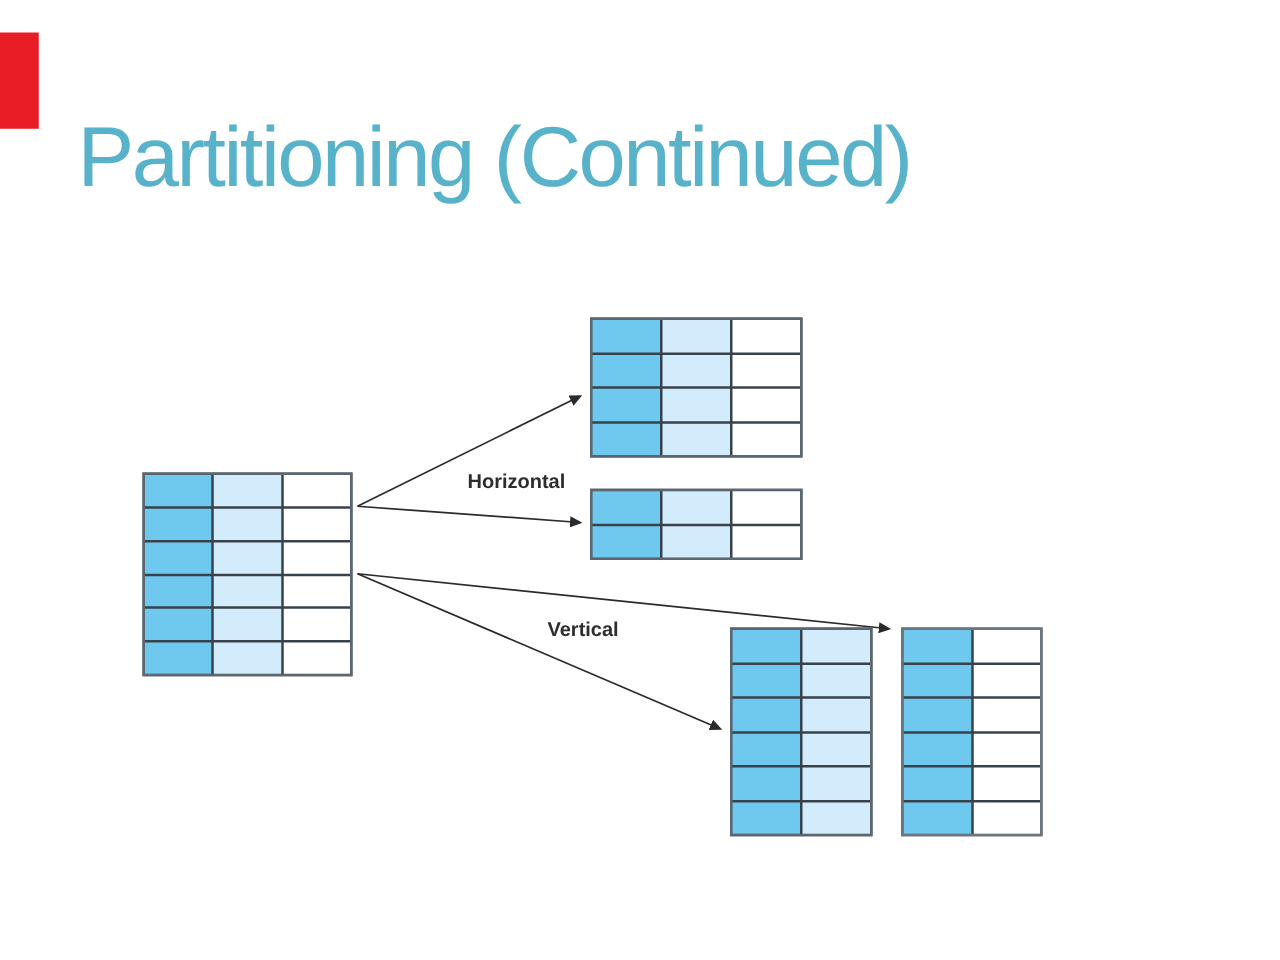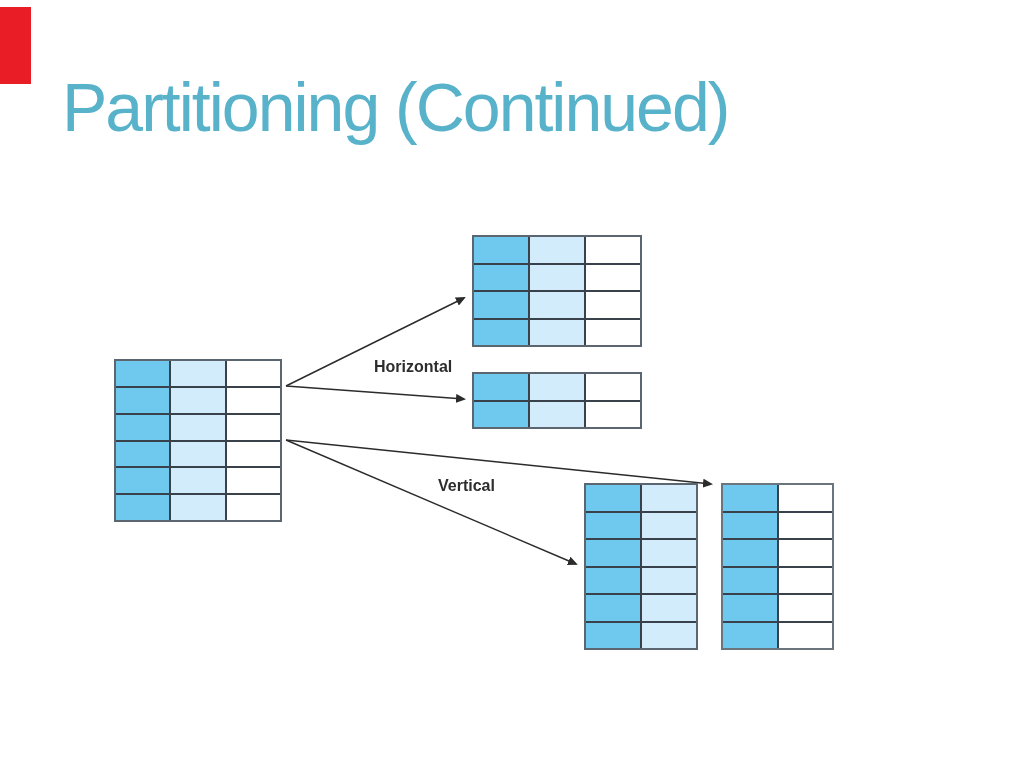--- a/index.html
+++ b/index.html
@@ -1,18 +1,18 @@
 <!DOCTYPE html>
 <html><head>
 <meta charset="utf-8">
 <style>
   html,body{margin:0;padding:0;background:#ffffff;}
   .slide{
     position:relative;width:1024px;height:708px;background:#ffffff;
-    overflow:hidden;font-family:"Liberation Sans",sans-serif;
+    overflow:hidden;font-family:"Liberation Sans",sans-serif;margin-top:19px;
   }
   .corner-bar{position:absolute;left:0;top:7px;width:31px;height:77px;background:#e91d25;}
   .title{
     position:absolute;left:62px;top:72px;margin:0;
     font-size:68px;font-weight:400;letter-spacing:-2px;line-height:1.05;
     color:#57b2ca;white-space:nowrap;
   }
   .diagram{position:absolute;left:10px;top:0;width:1024px;height:768px;font-weight:bold;}
   .arrows{position:absolute;left:0;top:0;width:1024px;height:768px;pointer-events:none;}
   .ptable{

